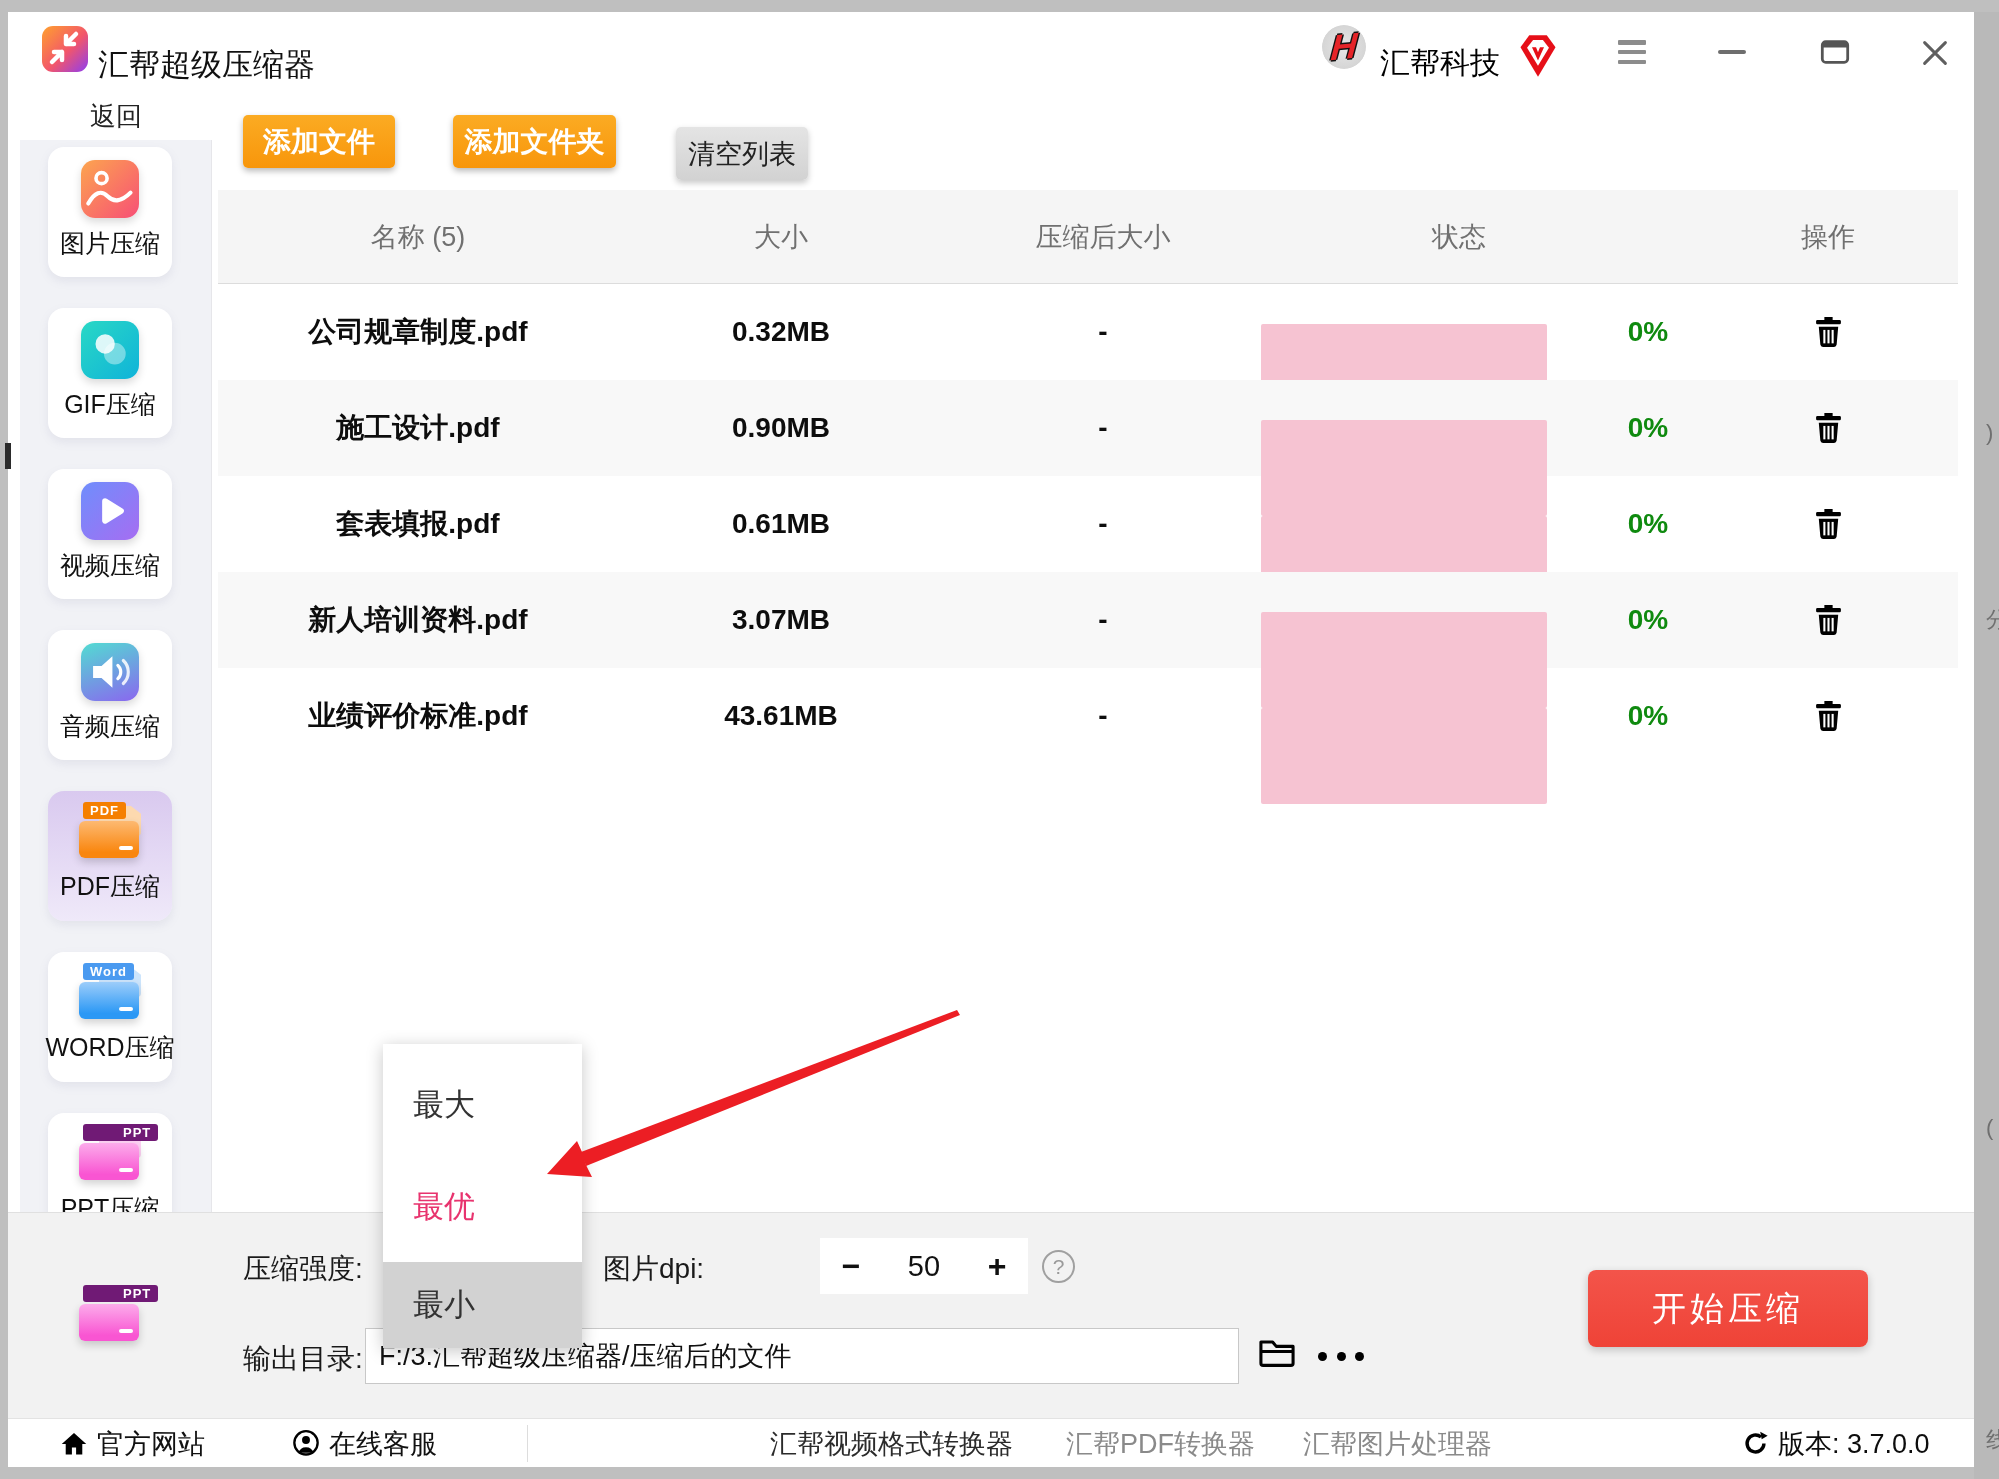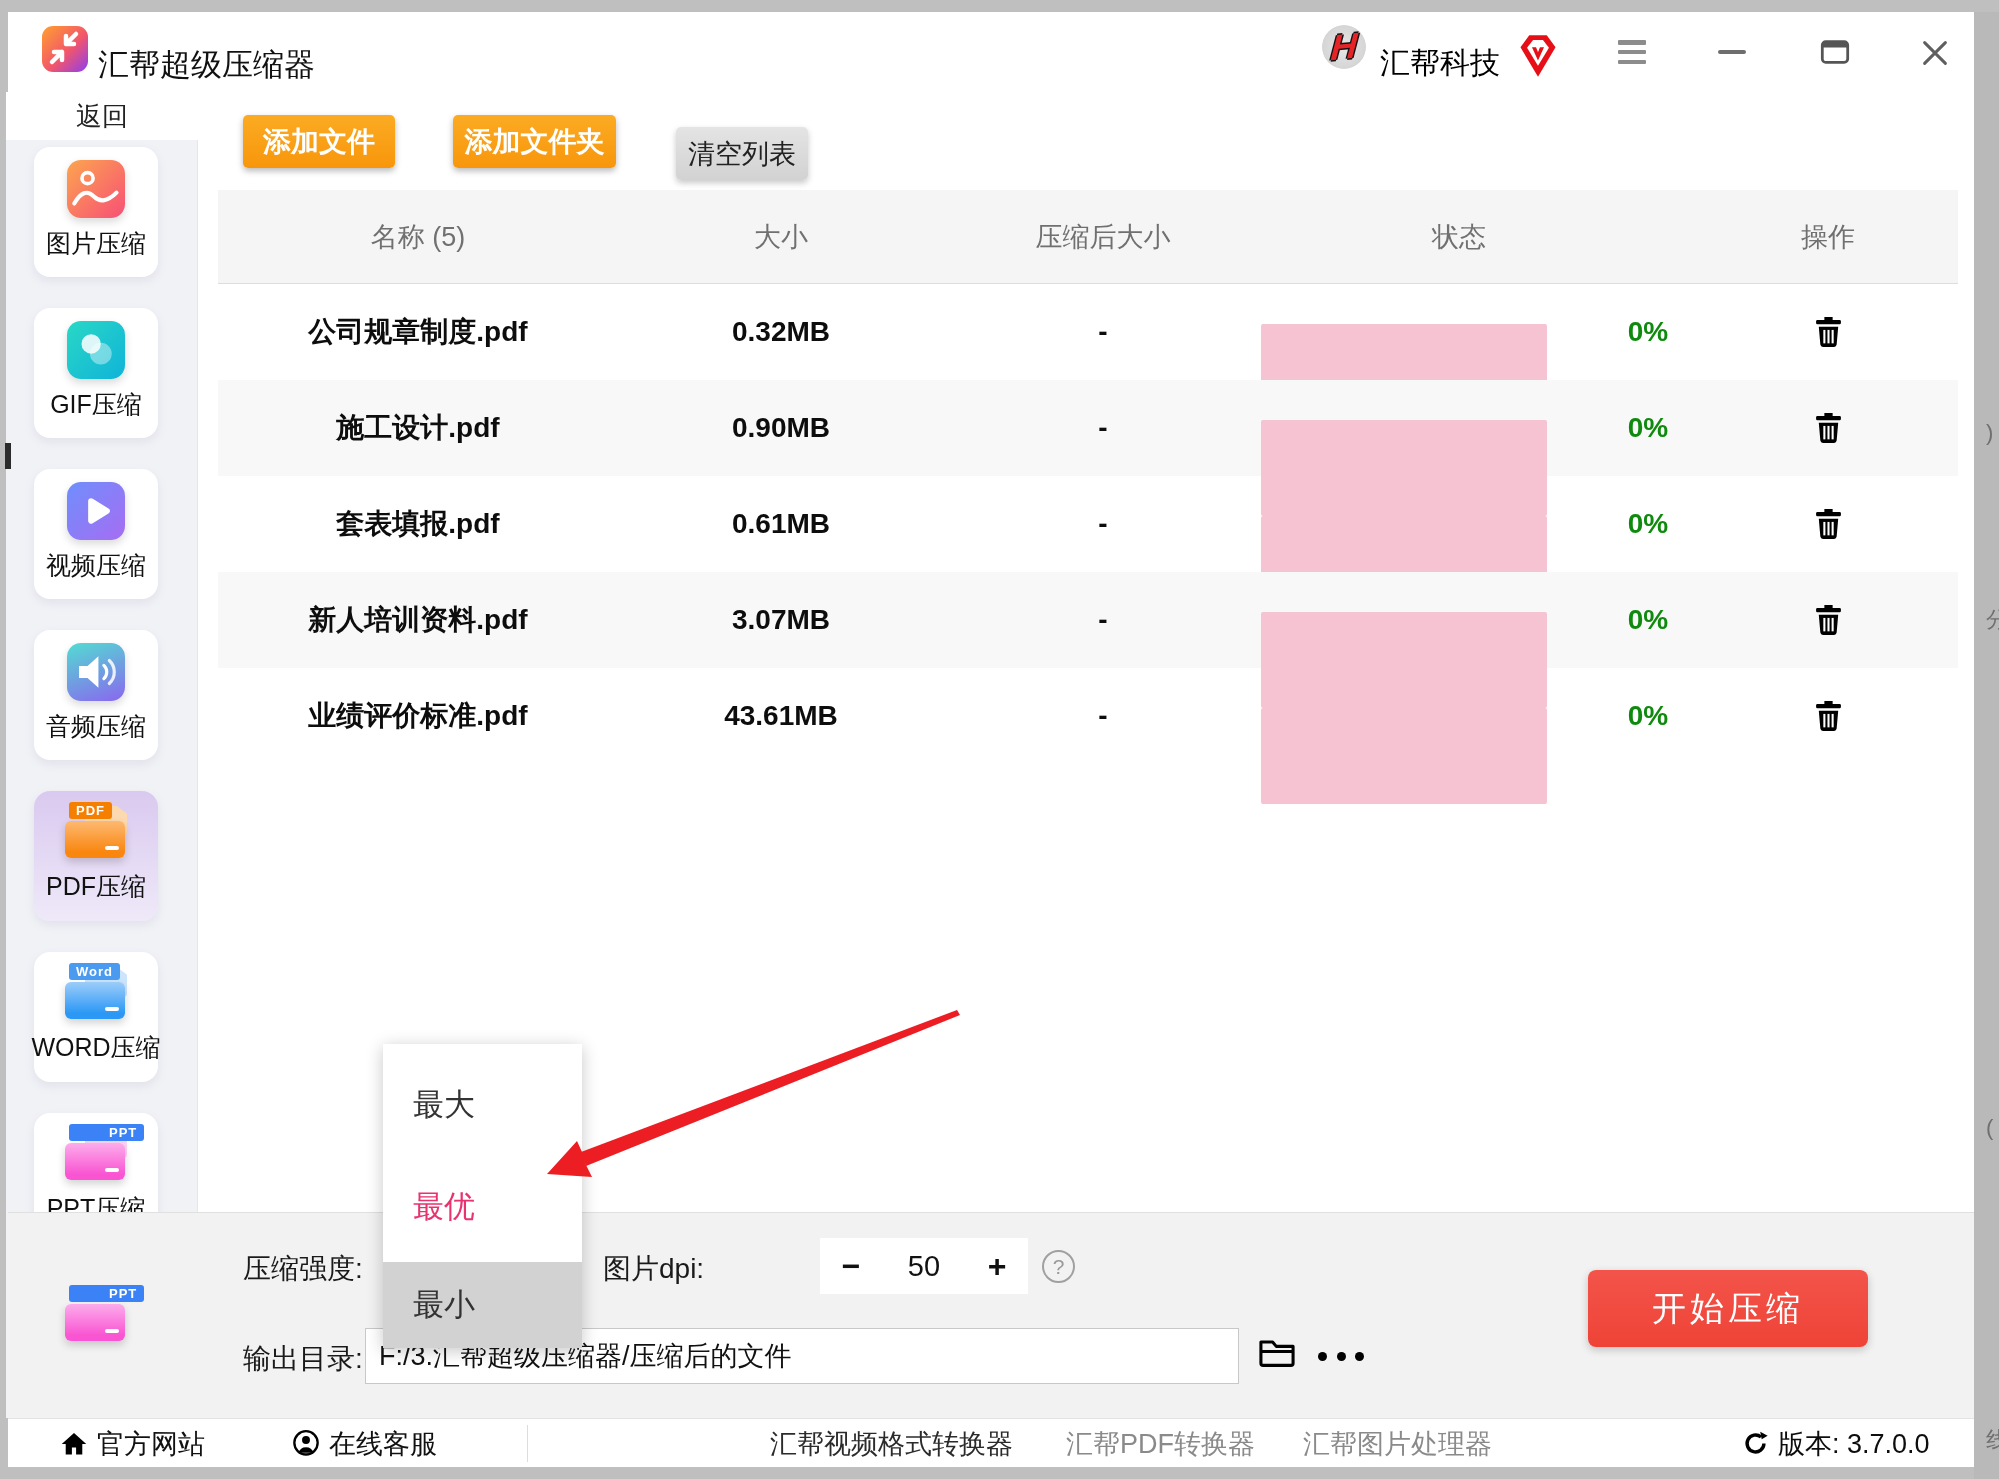--- a/index.html
+++ b/index.html
@@ -26,21 +26,21 @@
   .brand { left:1380px; top:43px; font-size:30px; color:#000; }
   .badge { left:1518px; top:33px; }
   .iconbtn { cursor:pointer; }
   .hamburger { left:1618px; top:40px; width:28px; height:24px; display:flex; flex-direction:column; justify-content:space-between; }
   .hamburger div { width:28px; height:4.5px; background:#8c8c8c; border-radius:1px; }
   .min-btn { left:1718px; top:50px; width:28px; height:4px; background:#6e6e6e; border-radius:2px; }
   .max-btn { left:1820px; top:38px; }
   .close-btn { left:1920px; top:38px; }
 
   
-  .sidebar { left:6px; top:92px; width:192px; height:1326px; background:#f1f2f6; border-right:1px solid #e6e6ea; }
+  .sidebar { left:20px; top:92px; width:192px; height:1326px; background:#f1f2f6; border-right:1px solid #e6e6ea; }
   .back-row { position:absolute; left:0; top:0; width:192px; height:48px; background:#fff; display:flex; align-items:center; justify-content:center; font-size:26px; color:#222; }
   .scard { position:absolute; left:28px; width:124px; height:130px; background:#fff; border-radius:16px;
     box-shadow:0 4px 10px rgba(120,120,160,.13); display:flex; flex-direction:column; align-items:center; }
   .scard.selected { background:linear-gradient(180deg,#d9c9ef 0%,#efe9f9 100%); }
   .sq-icon { margin-top:13px; width:58px; height:58px; border-radius:14px; box-shadow:0 4px 8px rgba(0,0,0,.15); }
   .sq-icon svg { width:100%; height:100%; }
   .grad-img { background:linear-gradient(135deg,#fca54f 0%,#f74f76 100%); }
   .grad-gif { background:linear-gradient(135deg,#29d8c5 0%,#10b3d9 100%); }
   .grad-video { background:linear-gradient(135deg,#6f8efc 0%,#a66df2 100%); }
   .grad-audio { background:linear-gradient(160deg,#52dcd2 0%,#8a67ef 100%); }
@@ -51,21 +51,21 @@
     clip-path:polygon(0 0,76% 0,100% 26%,100% 100%,0 100%); }
   .folder .tag { position:absolute; top:1px; left:5px; padding:1px 7px; border-radius:3px; color:#fff;
     font-size:13px; font-weight:bold; z-index:3; letter-spacing:1px; }
   .folder .body { position:absolute; bottom:3px; left:1px; width:60px; height:37px; border-radius:6px; z-index:2;
     box-shadow:0 4px 8px rgba(0,0,0,.18); }
   .folder .dash { position:absolute; bottom:11px; right:9px; width:14px; height:4.5px; background:#fff; border-radius:2px; z-index:4; }
   .f-pdf .sheet { background:#fdd9af; } .f-pdf .tag { background:#f57f00; }
   .f-pdf .body { background:linear-gradient(180deg,#fdb971 0%,#f9860e 85%); }
   .f-word .sheet { background:#cde5fc; } .f-word .tag { background:#4a9af0; }
   .f-word .body { background:linear-gradient(180deg,#9ccdfa 0%,#2b98f5 85%); }
-  .f-ppt .sheet { background:#fdd2f4; } .f-ppt .tag { background:#3b82f6;padding-left:40px; }
+  .f-ppt .sheet { background:#fdd2f4; } .f-ppt .tag { background:#701a75;padding-left:40px; }
   .f-ppt .body { background:linear-gradient(180deg,#fcaceb 0%,#f955d2 85%); }
 
   
   .btn { display:flex; align-items:center; justify-content:center; border-radius:5px; cursor:pointer; }
   .btn-orange { background:linear-gradient(180deg,#fbab23 0%,#f8960b 100%); color:#fff; font-weight:bold;
     box-shadow:0 3px 6px rgba(0,0,0,.28); font-size:28px; }
   .btn-gray { background:linear-gradient(180deg,#e4e4e4 0%,#d2d2d2 100%); color:#222;
     box-shadow:0 3px 6px rgba(0,0,0,.22); font-size:27px; }
   .add-file { left:243px; top:115px; width:152px; height:53px; }
   .add-folder { left:453px; top:115px; width:163px; height:53px; }

